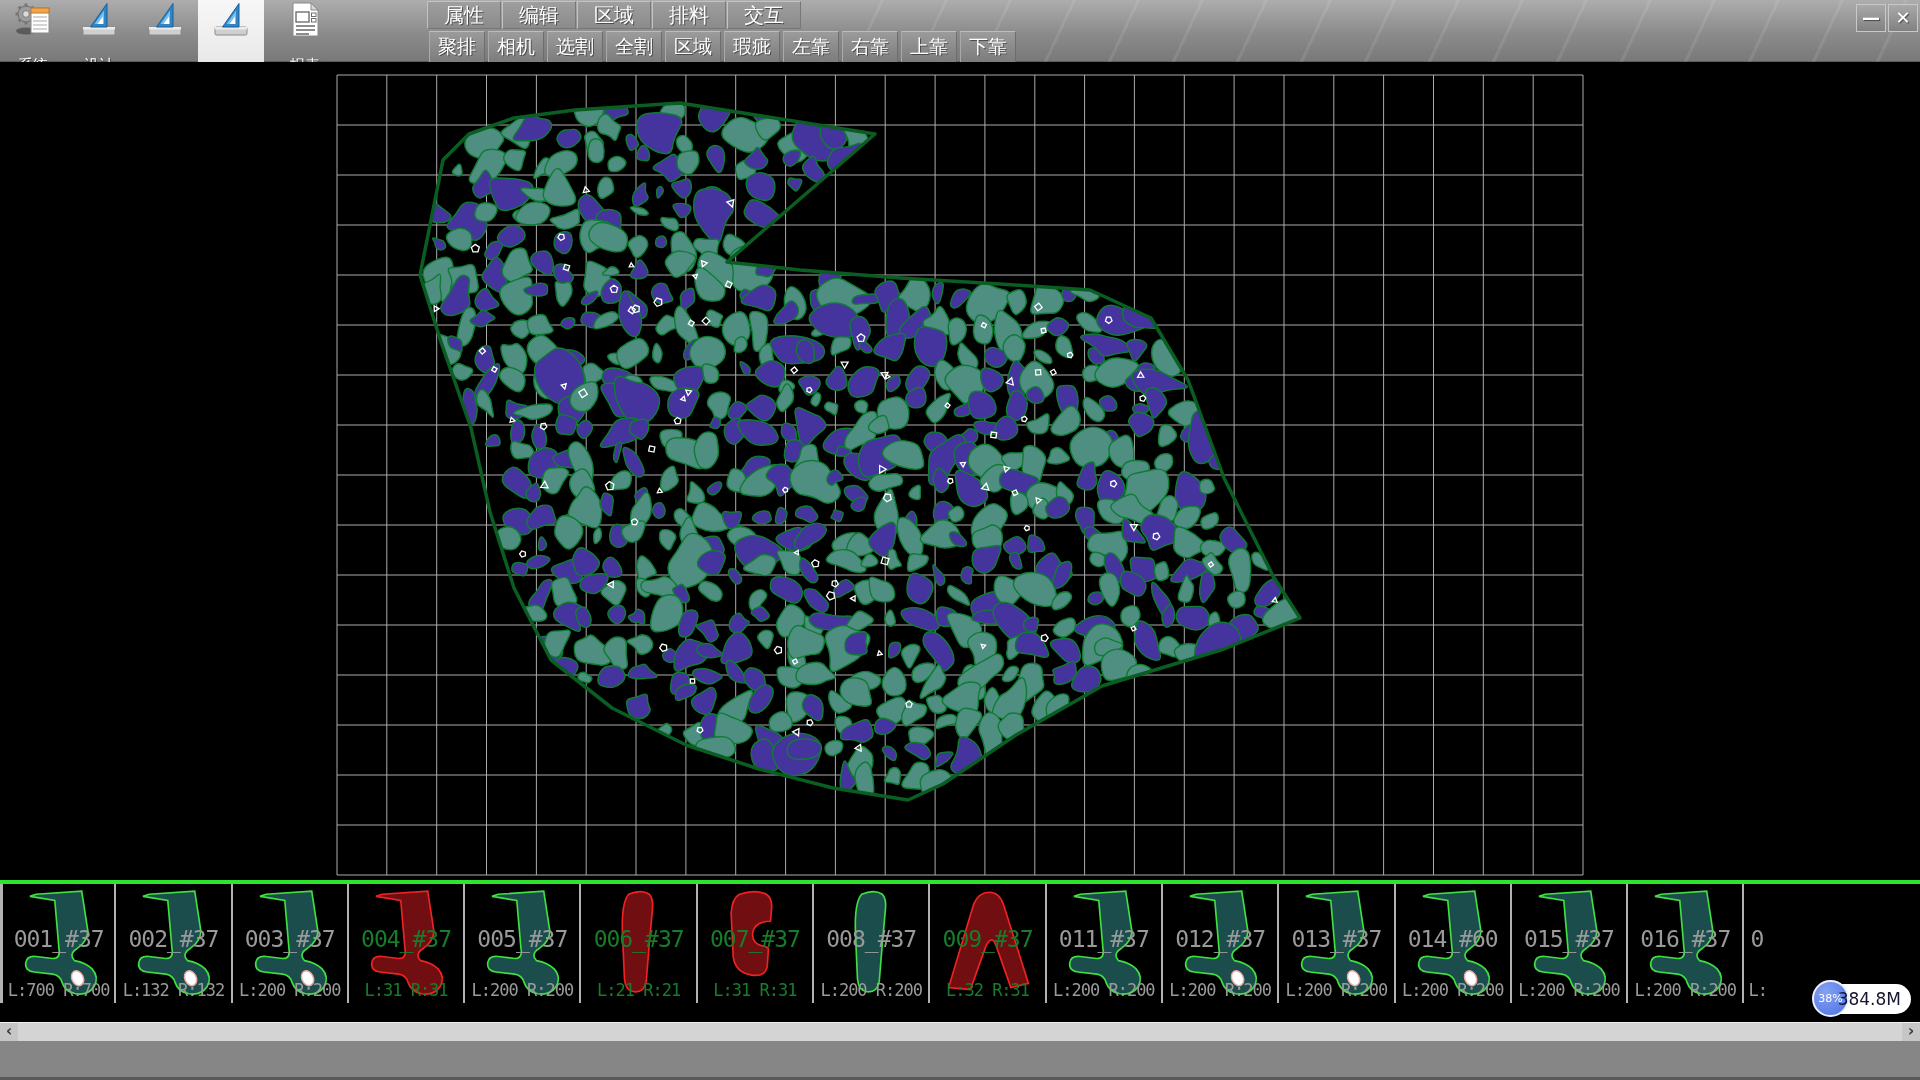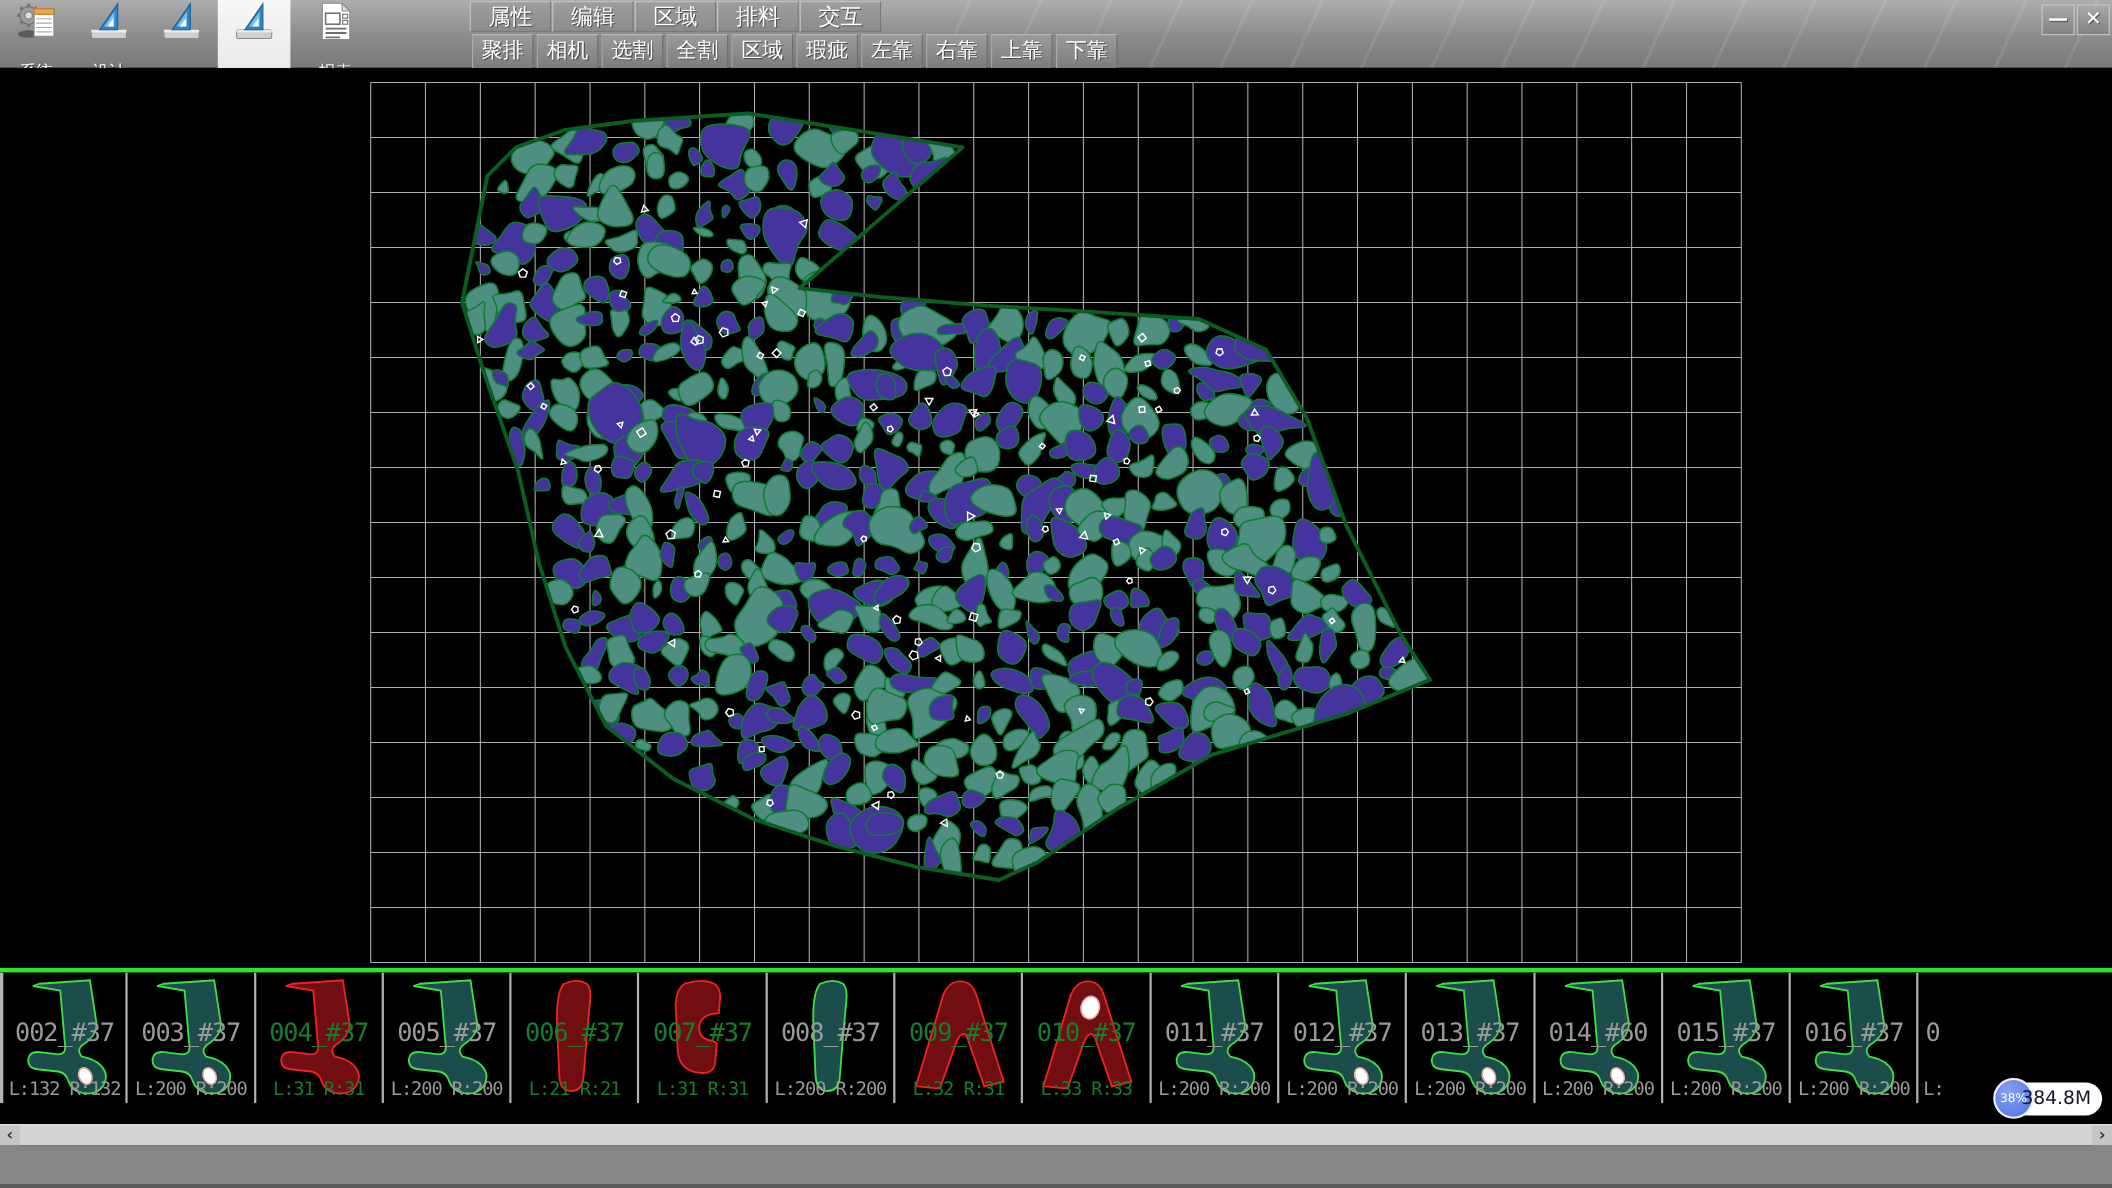--- a/index.html
+++ b/index.html
@@ -882,20 +882,30 @@
     </div>
 
   <div id="strip">
       <div class="cell teal">
         <div>
           <svg viewBox="0 0 100 110" width="104" height="114">
             <path d="M20 10 L26 8 L70 5 L76 44 Q75 54 66 60 Q59 64 61 69 L63 72 Q74 74 80 80 Q87 88 82 97 Q76 106 64 104 Q54 102 51 93 Q49 86 42 85 L24 83 Q15 82 16 74 Q17 67 26 68 L42 70 Q50 70 48 60 L44 14 Z" fill="#1C4D4D" stroke="#3FE03F" stroke-width="1.6"></path>
             <ellipse cx="66" cy="89" rx="5.5" ry="7.5" transform="rotate(-25 66 89)" fill="#FFFFFF" stroke="#ECA8A8" stroke-width="1.4"></ellipse>
           </svg>
         </div>
+        <div class="nm">001_#37</div>
+        <div class="mt">L:700 R:700</div>
+      </div>
+      <div class="cell teal">
+        <div>
+          <svg viewBox="0 0 100 110" width="104" height="114">
+            <path d="M20 10 L26 8 L70 5 L76 44 Q75 54 66 60 Q59 64 61 69 L63 72 Q74 74 80 80 Q87 88 82 97 Q76 106 64 104 Q54 102 51 93 Q49 86 42 85 L24 83 Q15 82 16 74 Q17 67 26 68 L42 70 Q50 70 48 60 L44 14 Z" fill="#1C4D4D" stroke="#3FE03F" stroke-width="1.6"></path>
+            <ellipse cx="66" cy="89" rx="5.5" ry="7.5" transform="rotate(-25 66 89)" fill="#FFFFFF" stroke="#ECA8A8" stroke-width="1.4"></ellipse>
+          </svg>
+        </div>
         <div class="nm">002_#37</div>
         <div class="mt">L:132 R:132</div>
       </div>
       <div class="cell teal">
         <div>
           <svg viewBox="0 0 100 110" width="104" height="114">
             <path d="M20 10 L26 8 L70 5 L76 44 Q75 54 66 60 Q59 64 61 69 L63 72 Q74 74 80 80 Q87 88 82 97 Q76 106 64 104 Q54 102 51 93 Q49 86 42 85 L24 83 Q15 82 16 74 Q17 67 26 68 L42 70 Q50 70 48 60 L44 14 Z" fill="#1C4D4D" stroke="#3FE03F" stroke-width="1.6"></path>
             <ellipse cx="66" cy="89" rx="5.5" ry="7.5" transform="rotate(-25 66 89)" fill="#FFFFFF" stroke="#ECA8A8" stroke-width="1.4"></ellipse>
           </svg>
         </div>
@@ -948,30 +958,20 @@
         <div class="mt">L:200 R:200</div>
       </div>
       <div class="cell red">
         <div>
           <svg viewBox="0 0 100 110" width="104" height="114">
             <path d="M12 98 L36 18 Q41 6 51 6 Q61 6 65 18 L89 94 L72 98 L58 58 Q54 46 48 58 L33 100 Z" fill="#700E12" stroke="#F02222" stroke-width="1.6"></path>
           </svg>
         </div>
         <div class="nm">009_#37</div>
         <div class="mt">L:32 R:31</div>
-      </div>
-      <div class="cell red">
-        <div>
-          <svg viewBox="0 0 100 110" width="104" height="114">
-            <path d="M12 98 L36 18 Q41 6 51 6 Q61 6 65 18 L89 94 L72 98 L58 58 Q54 46 48 58 L33 100 Z" fill="#700E12" stroke="#F02222" stroke-width="1.6"></path>
-            <ellipse cx="53" cy="29" rx="8" ry="10" transform="rotate(12 53 29)" fill="#FFFFFF" stroke="#ECA8A8" stroke-width="1.4"></ellipse>
-          </svg>
-        </div>
-        <div class="nm">010_#37</div>
-        <div class="mt">L:33 R:33</div>
       </div>
       <div class="cell teal">
         <div>
           <svg viewBox="0 0 100 110" width="104" height="114">
             <path d="M20 10 L26 8 L70 5 L76 44 Q75 54 66 60 Q59 64 61 69 L63 72 Q74 74 80 80 Q87 88 82 97 Q76 106 64 104 Q54 102 51 93 Q49 86 42 85 L24 83 Q15 82 16 74 Q17 67 26 68 L42 70 Q50 70 48 60 L44 14 Z" fill="#1C4D4D" stroke="#3FE03F" stroke-width="1.6"></path>
           </svg>
         </div>
         <div class="nm">011_#37</div>
         <div class="mt">L:200 R:200</div>
       </div>

